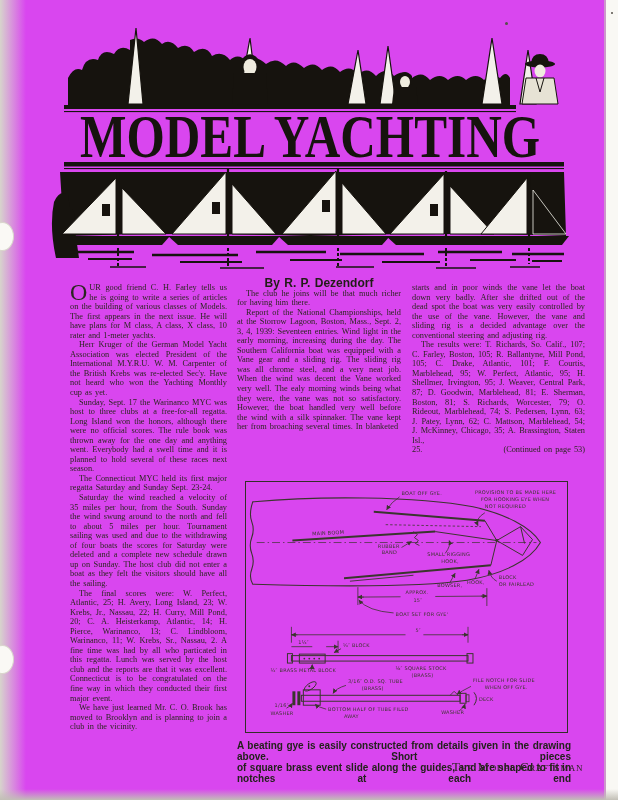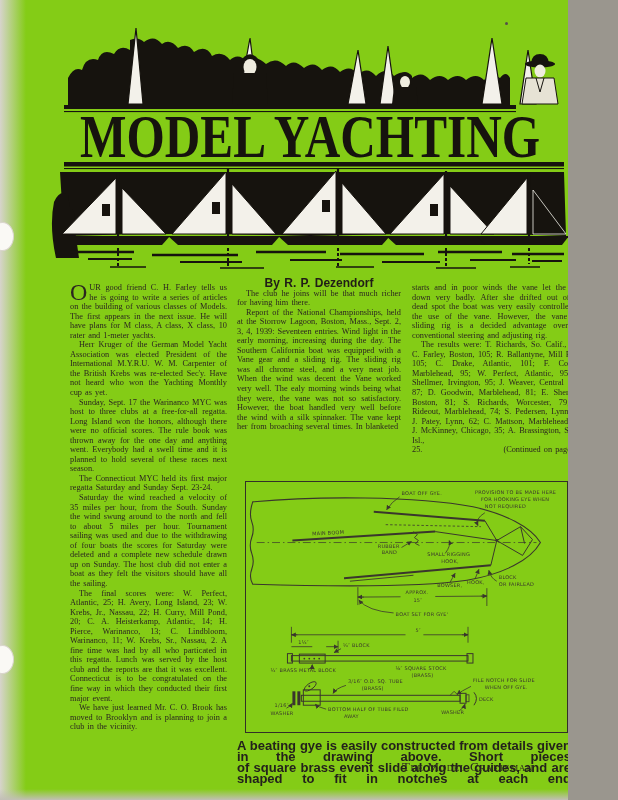--- a/index.html
+++ b/index.html
@@ -1,16 +1,16 @@
 <!DOCTYPE html>
 <html><head>
 <meta charset="utf-8">
 <style>
   html,body{margin:0;padding:0;background:#9a968e;}
-  .page{position:relative;width:568px;height:800px;background:#84cc16;overflow:hidden;
+  .page{position:relative;width:618px;height:800px;background:#d946ef;overflow:hidden;
         font-family:"Liberation Serif",serif;color:#2b2620;}
   
   .edge-left{position:absolute;left:0;top:0;width:26px;height:100%;
              background:linear-gradient(to right,#d7d4cc,rgba(243,241,234,0));}
   .crease{position:absolute;left:604px;top:0;width:2px;height:100%;background:#c6c2b9;opacity:.65;}
   .edge-right{position:absolute;left:606px;top:0;width:12px;height:100%;background:#f9f8f4;}
   .edge-bottom{position:absolute;left:0;top:789px;width:100%;height:11px;
                background:linear-gradient(to bottom,rgba(0,0,0,0),#c2bfb6);}
   .hole{position:absolute;left:-9px;width:21px;height:27px;border-radius:50%;
         background:#faf9f5;border:1px solid #d9d5cc;}
@@ -31,21 +31,21 @@
   .lastline{display:flex;justify-content:space-between;}
   .cont{}
 
   .figbox{position:absolute;left:245px;top:481px;width:323px;height:252px;
           border:1.4px solid #332f28;box-sizing:border-box;}
   .figbox svg{display:block;width:100%;height:100%;}
   .hl{font-family:"DejaVu Sans",sans-serif;font-size:5px;letter-spacing:.25px;fill:#3a362d;}
   .sk{stroke:#3a362d;fill:none;}
 
   .caption{position:absolute;left:237px;top:740px;width:334px;
-           font-family:"Liberation Sans",sans-serif;font-weight:bold;font-size:13px;
+           font-family:"Liberation Sans",sans-serif;font-weight:bold;font-size:10px;
            line-height:11px;color:#23211c;}
   .caption .l{text-align:justify;text-align-last:justify;}
 
   .pageno{position:absolute;left:70px;top:798px;font-size:14px;margin-left:44px;}
   .mag{position:absolute;right:35px;top:759px;font-variant:small-caps;font-size:13px;
        letter-spacing:.6px;text-align:right;}
 </style>
 </head>
 <body>
 

